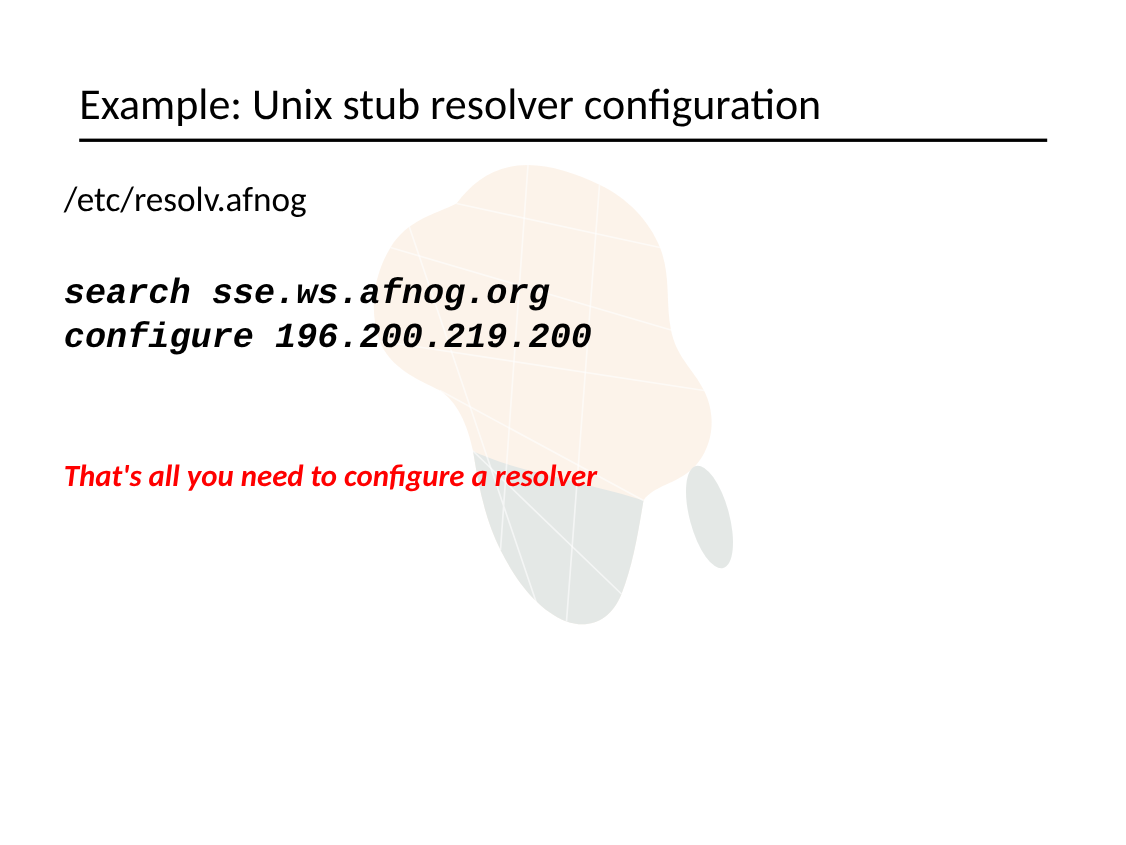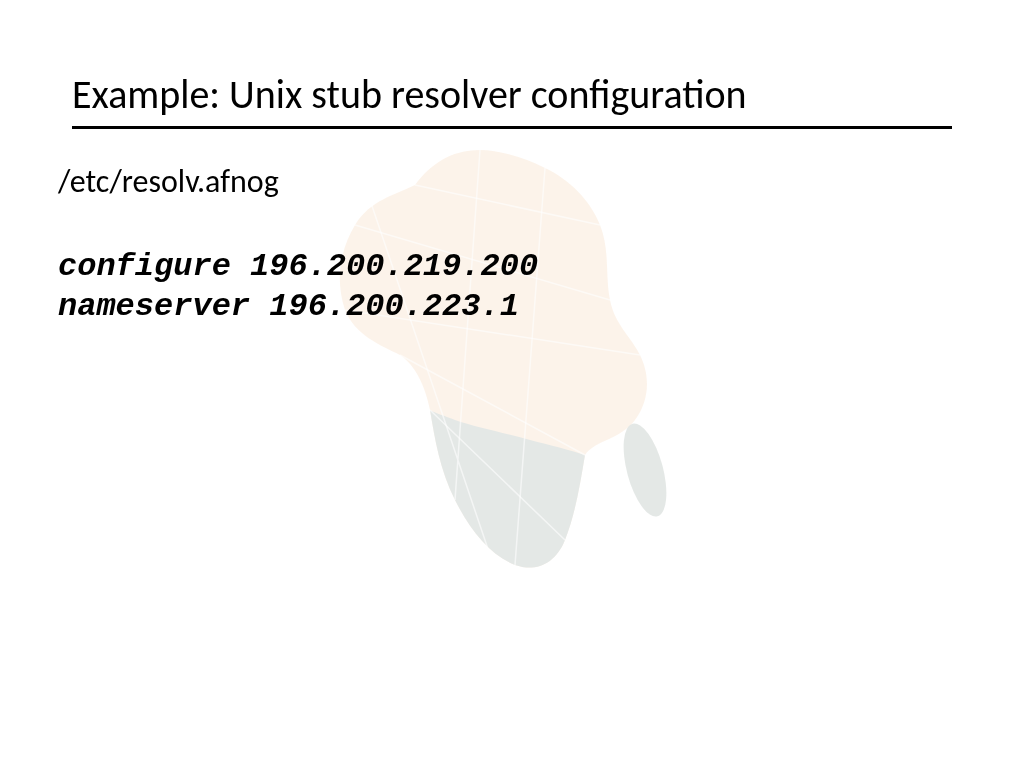--- a/index.html
+++ b/index.html
@@ -89,17 +89,18 @@
     <path d="M180 10 L155 360 M245 28 L215 425 M70 60 L190 415" stroke="#ffffff" stroke-width="1.5" fill="none" opacity="0.6"></path>
   </svg>
 
   <div class="title-block">
     <h1 class="title-text">Example: Unix stub resolver configuration</h1>
     <hr class="title-rule">
   </div>
 
   <div class="body-block">
     <p class="filepath">/etc/resolv.afnog</p>
+    <p class="config-line">search sse.ws.afnog.org</p>
     <p class="config-line">configure 196.200.219.200</p>
-    <p class="config-line">nameserver 196.200.223.1</p>
+    <p class="note">That's all you need to configure a resolver</p>
   </div>
 
 </div>
 
 </body></html>

